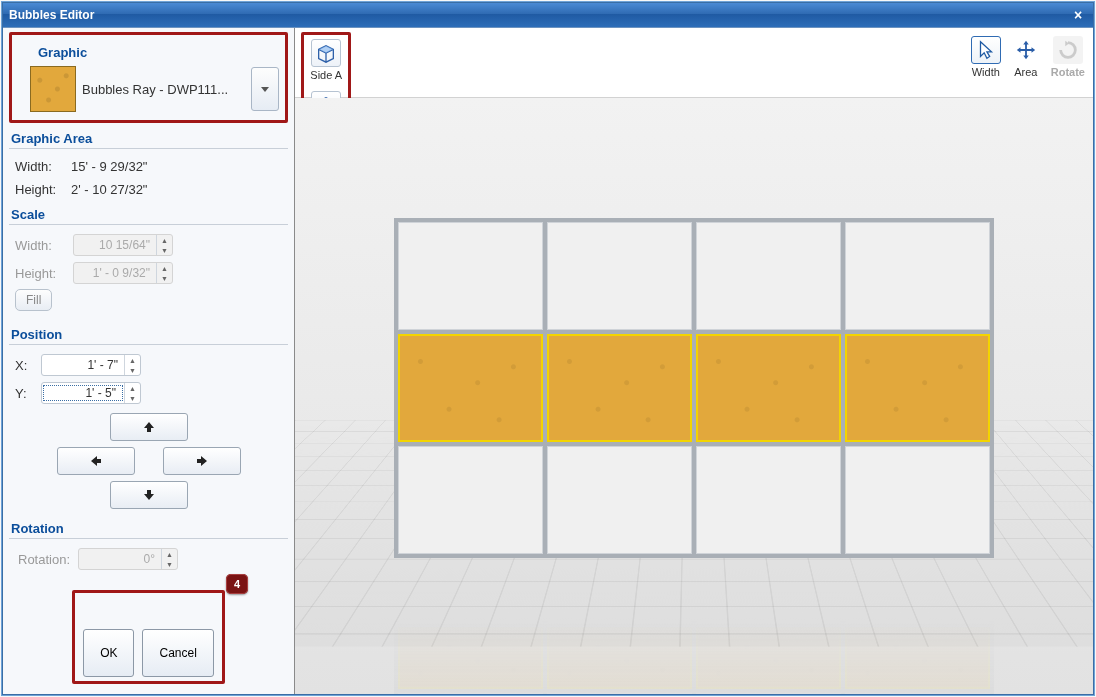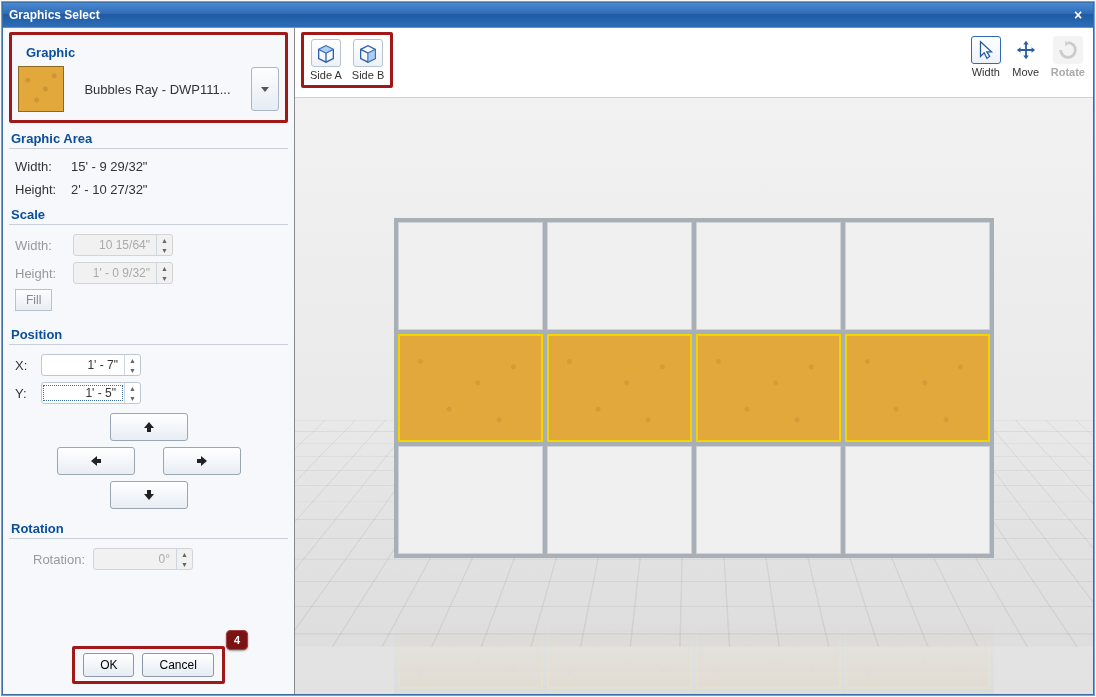--- a/index.html
+++ b/index.html
@@ -6,60 +6,60 @@
   body { background: #f8f8f8; }
   .window { width: 1092px; height: 693px; margin: 2px; border: 1px solid #3a6ea5; background: #fff; display: flex; flex-direction: column; position: relative; box-shadow: 0 0 0 1px #6fa3d8; }
   .titlebar { height: 24px; background: linear-gradient(to bottom,#4a8ad4 0%,#2f6bb3 45%,#1f5aa3 46%,#2d6db8 100%); color:#fff; display:flex; align-items:center; padding:0 6px; font-size:12px; font-weight:bold; }
   .titlebar .spacer { flex:1; }
   .close-x { width:18px; text-align:center; font-size:14px; cursor:pointer; }
   .content { flex:1; display:flex; border-top:1px solid #6c93c0; }
   
   .sidebar { width:292px; border-right:1px solid #8a8a8a; display:flex; flex-direction:column; background:#f6f8fb; }
   .section-title { color:#0b4e9b; font-weight:bold; font-size:13px; padding:6px 8px 2px 8px; }
   .hr { border-top:1px solid #c8cfd8; margin:0 6px 6px 6px; }
-  .graphic-box { border:3px solid #a01818; margin:4px 6px 2px 6px; padding:4px 6px 8px 6px; border-radius:2px; }
-  .thumb-row { display:flex; align-items:center; gap:6px; margin-top:4px;text-align:center; }
+  .graphic-box { border:3px solid #a01818; margin:4px 6px 2px 6px; padding:4px 6px 8px 18px; border-radius:2px; }
+  .thumb-row { display:flex; align-items:center; gap:6px; margin-top:4px; }
   .thumb { width:46px; height:46px; background:#e2a83c; border:1px solid #8a6a20; position:relative; }
   .thumb::before { content:""; position:absolute; inset:0; background:
     radial-gradient(circle at 20% 30%, rgba(0,0,0,.1) 2px, transparent 3px),
     radial-gradient(circle at 60% 50%, rgba(0,0,0,.1) 2px, transparent 3px),
     radial-gradient(circle at 40% 75%, rgba(0,0,0,.1) 2px, transparent 3px),
     radial-gradient(circle at 80% 20%, rgba(0,0,0,.1) 2px, transparent 3px); }
   .graphic-name { font-size:13px; color:#333; flex:1; white-space:nowrap; overflow:hidden; text-overflow:ellipsis; }
   .dd-btn { width:28px; height:44px; border:1px solid #a9b6c6; background:linear-gradient(#fdfdfd,#e6ecf4); border-radius:3px; display:flex; align-items:center; justify-content:center; cursor:pointer; }
   .dd-btn svg { width:8px; height:5px; }
   .ga-row { display:flex; gap:6px; padding:4px 12px; font-size:13px; color:#333; }
   .ga-row .lbl { width:50px; }
   .scale-row { display:flex; gap:8px; align-items:center; padding:3px 12px; font-size:13px; color:#999; }
   .scale-row .lbl { width:50px; }
   .spinner { display:flex; border:1px solid #bfc8d2; border-radius:3px; background:#fff; height:22px; width:100px; align-items:center; }
   .spinner.disabled { background:#f1f1f1; color:#aaa; border-color:#d4d4d4; }
   .spinner .val { flex:1; padding:0 6px; font-size:12px; text-align:right; }
   .spinner .arrows { width:16px; display:flex; flex-direction:column; border-left:1px solid #cfd6de; }
   .spinner .arrows div { height:10px; display:flex; align-items:center; justify-content:center; font-size:7px; color:#666; }
   .lockrow { display:flex; align-items:center; gap:6px; padding:4px 12px 6px 80px; color:#999; font-size:13px; }
   .fill-row { padding:2px 12px 10px 12px; }
-  .fill-btn { border:1px solid #b8c2cd; background:linear-gradient(#fdfdfd,#e8edf4); border-radius:0; padding:3px 10px; font-size:12px; color:#888; }
+  .fill-btn { border:1px solid #b8c2cd; background:linear-gradient(#fdfdfd,#e8edf4); border-radius:5px; padding:3px 10px; font-size:12px; color:#888; }
   .pos-row { display:flex; align-items:center; gap:8px; padding:3px 12px; font-size:13px; color:#333; }
   .pos-row .lbl { width:18px; }
   .abtn { border:1px solid #9aa6b3; background:linear-gradient(#ffffff,#e8edf4); border-radius:3px; display:flex; align-items:center; justify-content:center; font-size:14px; cursor:pointer; }
   
   .arrow-pad2 { display:flex; flex-direction:column; align-items:center; gap:6px; padding:6px 0; }
   .arrow-pad2 .row { display:flex; gap:28px; }
   .arrow-pad2 .abtn { width:78px; height:28px; }
-  .rot-row { display:flex; align-items:center; gap:8px; padding:3px 30px; font-size:13px; color:#999; }
+  .rot-row { display:flex; align-items:center; gap:8px; padding:3px 15px; font-size:13px; color:#999; }
   .bottom-row { margin-top:auto; display:flex; justify-content:center; gap:8px; padding:10px; position:relative; }
   .bottom-box { border:3px solid #a01818; padding:4px 8px; display:flex; gap:8px; border-radius:2px; }
-  .btn { border:1px solid #8c98a6; background:linear-gradient(#ffffff,#e6ecf4); border-radius:3px; padding:4px 16px; font-size:12px; cursor:pointer; }
+  .btn { border:1px solid #8c98a6; background:linear-gradient(#ffffff,#e6ecf4); border-radius:3px; padding:16px 16px; font-size:12px; cursor:pointer;margin-top:32px; }
   .callout { position:absolute; width:22px; height:20px; background:#7a1313; color:#fff; border-radius:5px; font-size:11px; font-weight:bold; display:flex; align-items:center; justify-content:center; box-shadow:inset 0 0 0 1px #a84040, 0 1px 2px rgba(0,0,0,.4); }
   .callout3 { top:72px; right:-28px; }
   
   .main { flex:1; position:relative; display:flex; flex-direction:column; background:#fff; }
   .toolbar { height:70px; border-bottom:1px solid #d2d2d2; display:flex; align-items:flex-start; padding:4px 6px; }
-  .side-box { border:3px solid #a01818; padding:2px 4px; display:flex; gap:6px; border-radius:2px; }
+  .side-box { border:3px solid #a01818; padding:2px 4px; display:flex; gap:6px; border-radius:2px;flex-direction:column; }
   .tbtn { display:flex; flex-direction:column; align-items:center; gap:2px; padding:2px 2px; cursor:pointer; }
   .tbtn .tico { width:30px; height:28px; border:1px solid #b6c3d2; border-radius:3px; background:linear-gradient(#fff,#edf2f8); display:flex; align-items:center; justify-content:center; }
   .tbtn .tico svg { width:22px; height:22px; }
   .tbtn .tlabel { font-size:11px; color:#333; }
   .tbtn.disabled .tlabel { color:#aaa;font-weight:bold; }
   .tbtn.disabled .tico { opacity:.5; }
   .tspacer { flex:1; }
   .right-tools { display:flex; gap:6px; padding-top:2px; }
   .viewport { flex:1; position:relative; background:linear-gradient(#f2f2f2 0%,#eaeaea 50%,#e2e2e2 100%); overflow:hidden; }
   .floor { position:absolute; left:0; right:0; bottom:0; height:46%; background:
@@ -81,21 +81,21 @@
   .reflection .cell { background:#eee; }
   .reflection .cell.sel { background:#e2a83c; }
   .cb { width:14px; height:14px; border:1px solid #bbb; background:#f4f4f4; display:inline-block; }
   .spinner.y .val { background:#fff; border:1px dotted #3a6ea5; margin:1px; }
 </style>
 </head>
 <body>
 
 <div class="window">
   <div class="titlebar">
-    <span>Graphics Select</span>
+    <span>Bubbles Editor</span>
     <span class="spacer"></span>
     <span class="close-x">×</span>
   </div>
   <div class="content">
 
     <div class="sidebar" style="position:relative;">
       <div class="graphic-box">
         <div class="section-title">Graphic</div>
         <div class="thumb-row">
           <div class="thumb"></div>
@@ -254,21 +254,21 @@
             <div class="tlabel">Width</div>
           </div>
           <div class="tbtn">
             <div class="tico" style="border:none; background:none;">
               <svg viewBox="0 0 24 24">
                   <g fill="#2b5ea8">
                     <path d="M12 2 L15 6 L13 6 L13 11 L18 11 L18 9 L22 12 L18 15 L18 13 L13 13 L13 18 L15 18 L12 22 L9 18 L11 18 L11 13 L6 13 L6 15 L2 12 L6 9 L6 11 L11 11 L11 6 L9 6 Z"></path>
                   </g>
                 </svg>
             </div>
-            <div class="tlabel">Move</div>
+            <div class="tlabel">Area</div>
           </div>
           <div class="tbtn disabled">
             <div class="tico" style="border:none; background:#e8e8e8;">
               <svg viewBox="0 0 24 24">
                   <path d="M12 4 A8 8 0 1 1 4 12" fill="none" stroke="#999" stroke-width="3"></path>
                   <path d="M9 2 L13 5 L9 8 Z" fill="#999"></path>
                 </svg>
             </div>
             <div class="tlabel">Rotate</div>
           </div>

